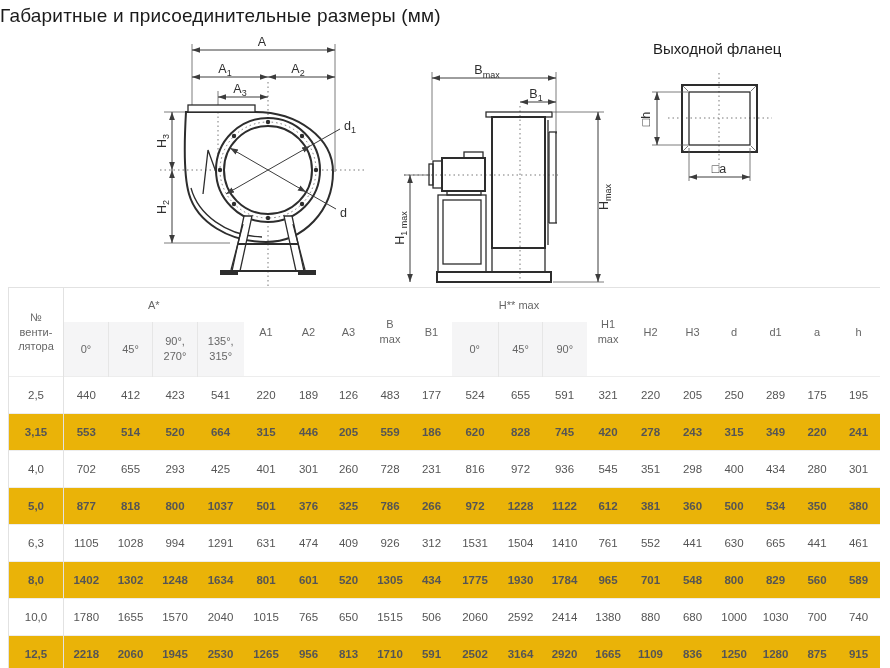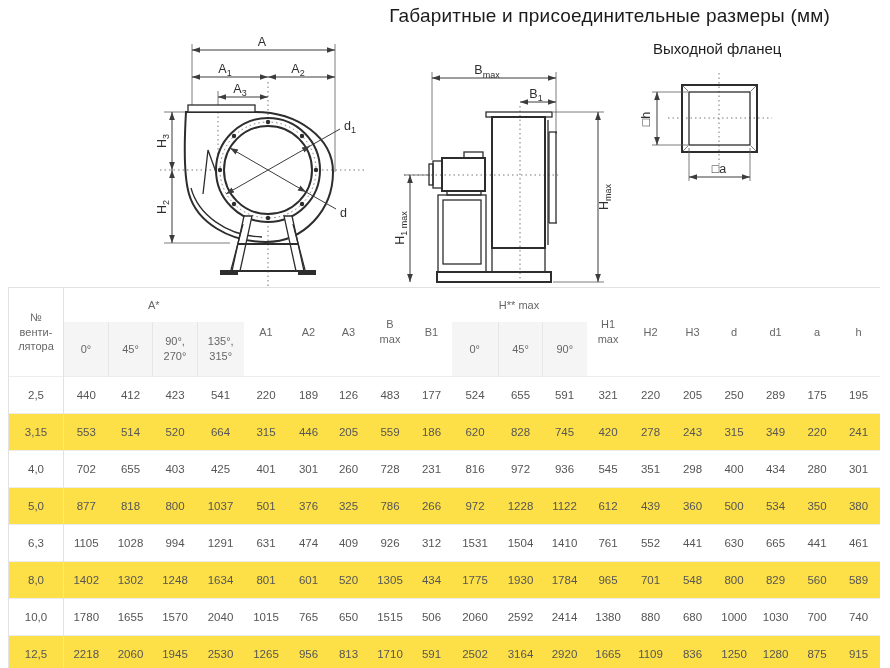--- a/index.html
+++ b/index.html
@@ -1,18 +1,18 @@
 <!DOCTYPE html>
 <html><head>
 <meta charset="utf-8">
 <style>
   html,body{margin:0;padding:0;background:#fff;width:890px;height:668px;overflow:hidden;
     font-family:"Liberation Sans",sans-serif;}
   .page{position:relative;width:890px;height:668px;background:#fff;}
-  .main-title{position:absolute;top:5px;left:0;width:830px;text-align:right;
+  .main-title{position:absolute;top:5px;left:0;width:830px;text-align:left;
     font-size:19px;color:#1b1b1b;letter-spacing:.2px;}
   svg.drawings{position:absolute;left:0;top:28px;}
   .ol{fill:none;stroke:#2d2d2d;stroke-width:2;}
   .ol2{fill:none;stroke:#2d2d2d;stroke-width:1.3;}
   .fillw{fill:#fff;}
   .dim{stroke:#3c3c3c;stroke-width:1;fill:none;}
   .ext{stroke:#5a5a5a;stroke-width:.8;fill:none;}
   .cl{stroke:#6a6a6a;stroke-width:.9;stroke-dasharray:1.5 3;fill:none;}
   .lbl{font-family:"Liberation Sans",sans-serif;font-size:12.5px;fill:#2f2f2f;}
   .sub{font-size:9px;}
@@ -25,21 +25,21 @@
   .dim-table th{font-weight:400;color:#666;font-size:11px;text-align:center;
     vertical-align:middle;white-space:pre-line;line-height:1.35;padding:0;}
   .dim-table tr.h1 th{height:34px;}
   .dim-table tr.h2 th{height:54px;}
   .dim-table thead{border-bottom:1px solid #ededed;}
   .dim-table th.ang{background:#f5f5f6;border-left:1px solid #e6e6e6;}
   .dim-table th.ang.first,.dim-table th.ang.hfirst{border-left:none;}
   .dim-table th.fanno-h,.dim-table td.fanno{border-left:1px solid #e2e2e2;border-right:1px solid #e2e2e2;}
   .dim-table tbody td{height:36px;text-align:center;padding:0;}
   .dim-table tbody tr:not(:first-child){border-top:1px solid #ededed;}
-  .dim-table tbody tr.alt{background:#fde047;}
+  .dim-table tbody tr.alt{background:#eab308;font-weight:bold;}
 </style>
 </head>
 <body>
 
 <div class="page">
 
   <div class="main-title">Габаритные и присоединительные размеры (мм)</div>
 
   <svg class="drawings" width="890" height="260" viewBox="0 0 890 260">
     <defs>
@@ -286,21 +286,21 @@
             <td>243</td>
             <td>315</td>
             <td>349</td>
             <td>220</td>
             <td>241</td>
           </tr>
           <tr>
             <td class="fanno">4,0</td>
             <td>702</td>
             <td>655</td>
-            <td>403</td>
+            <td>293</td>
             <td>425</td>
             <td>401</td>
             <td>301</td>
             <td>260</td>
             <td>728</td>
             <td>231</td>
             <td>816</td>
             <td>972</td>
             <td>936</td>
             <td>545</td>
@@ -319,21 +319,21 @@
             <td>1037</td>
             <td>501</td>
             <td>376</td>
             <td>325</td>
             <td>786</td>
             <td>266</td>
             <td>972</td>
             <td>1228</td>
             <td>1122</td>
             <td>612</td>
-            <td>439</td>
+            <td>381</td>
             <td>360</td>
             <td>500</td>
             <td>534</td>
             <td>350</td>
             <td>380</td>
           </tr>
           <tr>
             <td class="fanno">6,3</td>
             <td>1105</td>
             <td>1028</td>

